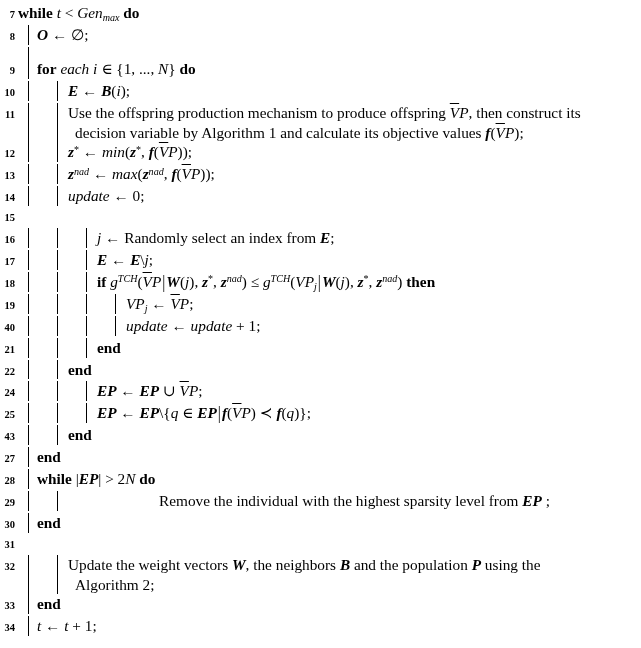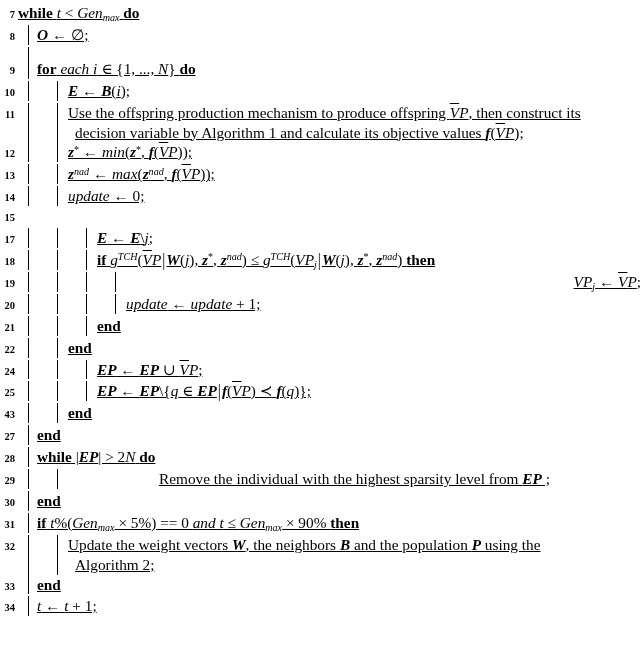--- a/index.html
+++ b/index.html
@@ -28,21 +28,21 @@
     font-size: 15.3px;
     line-height: 19.9px;
   }
   .rule {
     position: absolute;
     top: 0;
     bottom: 0;
     width: 1.2px;
     background: #000;
   }
-  .t { display: block; white-space: nowrap; text-decoration: underline; }
+  .t { display: block; white-space: nowrap; }
   .t b { font-weight: bold; }
   .t i { font-style: italic; }
   .v { font-weight: bold; font-style: italic; }
   .ov { text-decoration: overline; }
   sup, sub {
     font-size: 66%;
     line-height: 0;
     position: relative;
     vertical-align: baseline;
   }
@@ -118,20 +118,29 @@
         <div class="body">
           <span class="rule" style="left: 10px;"></span>
           <span class="rule" style="left: 39px;"></span>
           <span class="t" style="padding-left: 50px;"><i>update</i> ← 0;</span>
         </div>
       </div>
       <div class="row">
         <span class="num">15</span>
       </div>
       <div class="row">
+        <span class="num">16</span>
+        <div class="body">
+          <span class="rule" style="left: 10px;"></span>
+          <span class="rule" style="left: 39px;"></span>
+          <span class="rule" style="left: 68px;"></span>
+          <span class="t" style="padding-left: 79px;"><i>j</i> ← Randomly select an index from <span class="v">E</span>;</span>
+        </div>
+      </div>
+      <div class="row">
         <span class="num">17</span>
         <div class="body">
           <span class="rule" style="left: 10px;"></span>
           <span class="rule" style="left: 39px;"></span>
           <span class="rule" style="left: 68px;"></span>
           <span class="t" style="padding-left: 79px;"><span class="v">E</span> ← <span class="v">E</span>\<i>j</i>;</span>
         </div>
       </div>
       <div class="row">
         <span class="num">18</span>
@@ -142,25 +151,25 @@
           <span class="t" style="padding-left: 79px;"><b>if</b> <i>g</i><sup><i>TCH</i></sup>(<i><span class="ov">V</span>P</i><span class="cbar">|</span><span class="v">W</span>(<i>j</i>), <span class="v">z</span><sup>*</sup>, <span class="v">z</span><sup><i>nad</i></sup>) ≤ <i>g</i><sup><i>TCH</i></sup>(<i>VP</i><sub><i>j</i></sub><span class="cbar">|</span><span class="v">W</span>(<i>j</i>), <span class="v">z</span><sup>*</sup>, <span class="v">z</span><sup><i>nad</i></sup>) <b>then</b></span>
         </div>
       </div>
       <div class="row">
         <span class="num">19</span>
         <div class="body">
           <span class="rule" style="left: 10px;"></span>
           <span class="rule" style="left: 39px;"></span>
           <span class="rule" style="left: 68px;"></span>
           <span class="rule" style="left: 97px;"></span>
-          <span class="t" style="padding-left: 108px; text-align: right;"><i>VP</i><sub><i>j</i></sub> ← <i><span class="ov">V</span>P</i>;</span>
-        </div>
-      </div>
-      <div class="row">
-        <span class="num">20</span>
+          <span class="t" style="padding-left: 108px;"><i>VP</i><sub><i>j</i></sub> ← <i><span class="ov">V</span>P</i>;</span>
+        </div>
+      </div>
+      <div class="row">
+        <span class="num">40</span>
         <div class="body">
           <span class="rule" style="left: 10px;"></span>
           <span class="rule" style="left: 39px;"></span>
           <span class="rule" style="left: 68px;"></span>
           <span class="rule" style="left: 97px;"></span>
           <span class="t" style="padding-left: 108px;"><i>update</i> ← <i>update</i> + 1;</span>
         </div>
       </div>
       <div class="row">
         <span class="num">21</span>
@@ -229,24 +238,20 @@
       </div>
       <div class="row">
         <span class="num">30</span>
         <div class="body">
           <span class="rule" style="left: 10px;"></span>
           <span class="t" style="padding-left: 19px;"><b>end</b></span>
         </div>
       </div>
       <div class="row">
         <span class="num">31</span>
-        <div class="body">
-          <span class="rule" style="left: 10px;"></span>
-          <span class="t" style="padding-left: 19px;"><b>if</b> <i>t</i>%(<i>Gen</i><sub><i>max</i></sub> × 5%) == 0 <i>and t</i> ≤ <i>Gen</i><sub><i>max</i></sub> × 90% <b>then</b></span>
-        </div>
       </div>
       <div class="row">
         <span class="num">32</span>
         <div class="body">
           <span class="rule" style="left: 10px;"></span>
           <span class="rule" style="left: 39px;"></span>
           <span class="t" style="padding-left: 57px; text-indent: -7px;">Update the weight vectors <span class="v">W</span>, the neighbors <span class="v">B</span> and the population <span class="v">P</span> using the<br>Algorithm 2;</span>
         </div>
       </div>
       <div class="row">

